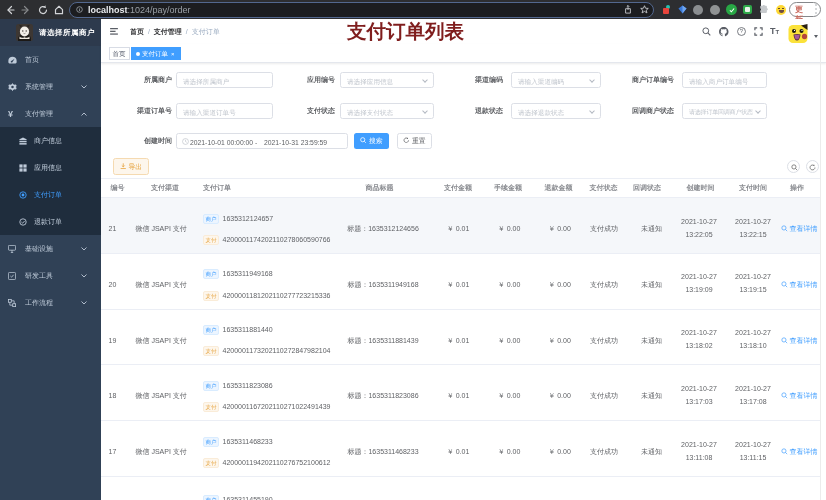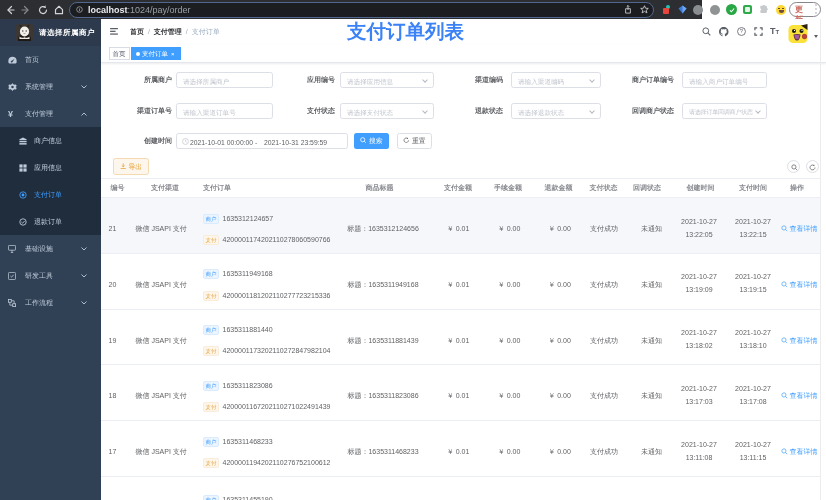--- a/index.html
+++ b/index.html
@@ -5,21 +5,21 @@
 *{margin:0;padding:0;box-sizing:border-box}
 html,body{width:826px;height:500px;overflow:hidden}
 body{position:relative;background:#fff;font-family:"Liberation Sans",sans-serif;-webkit-font-smoothing:antialiased}
 .abs{position:absolute}
 .cx{transform:translateX(-50%)}
 svg{display:block}
 </style>
 </head>
 <body>
 
-<div class="abs" id="toolbar" style="left:0;top:0;width:702px;height:19px;background:#2d2e31;">
+<div class="abs" id="toolbar" style="left:0;top:0;width:761px;height:19px;background:#2d2e31;">
 
   <svg class="abs" style="left:5px;top:4.5px" width="10" height="10" viewBox="0 0 10 10">
       <path d="M6.5 1.5 L3 5 L6.5 8.5" stroke="#d2d4d7" stroke-width="1.2" fill="none" stroke-linecap="round" stroke-linejoin="round"></path>
       <path d="M3.2 5 H9" stroke="#d2d4d7" stroke-width="1.2" stroke-linecap="round"></path>
     </svg>
 
   <svg class="abs" style="left:21px;top:4.5px" width="10" height="10" viewBox="0 0 10 10">
       <path d="M3.5 1.5 L7 5 L3.5 8.5" stroke="#87898c" stroke-width="1.2" fill="none" stroke-linecap="round" stroke-linejoin="round"></path>
       <path d="M1 5 H6.8" stroke="#87898c" stroke-width="1.2" stroke-linecap="round"></path>
     </svg>
@@ -265,21 +265,21 @@
   <div class="abs" style="left:712.5px;top:16px;width:0;height:0;border-left:2.5px solid transparent;border-right:2.5px solid transparent;border-top:3.5px solid #5a5e66"></div>
 </div>
 
 <div class="abs" id="tags" style="left:101px;top:44px;width:725px;height:18.5px;background:#fff;border-bottom:1px solid #e4e7ed;box-shadow:0 1px 2px rgba(0,0,0,.08)">
   <div class="abs" style="left:7.5px;top:3px;height:12.5px;padding:0 3px;border:1px solid #d8dce5;background:#fff;color:#495060;font-size:6.5px;line-height:11px">首页</div>
   <div class="abs" style="left:30px;top:3px;height:12.5px;padding:0 5.5px 0 4px;border:1px solid #409eff;background:#409eff;color:#fff;font-size:6.5px;line-height:11px">
     <span style="display:inline-block;width:4px;height:4px;border-radius:50%;background:#fff;margin-right:2px;vertical-align:0.5px"></span>支付订单<span style="margin-left:3px;font-size:6px">×</span>
   </div>
 </div>
 
-<div class="abs" style="left:347px;top:21px;font-size:19.5px;line-height:20px;color:#3b82f6;font-weight:bold;white-space:nowrap">支付订单列表</div>
+<div class="abs" style="left:347px;top:21px;font-size:19.5px;line-height:20px;color:#7f1d1d;font-weight:bold;white-space:nowrap">支付订单列表</div>
 
 <div id="form">
 
   <div class="abs flabel" style="left:0;width:172px;top:75px">所属商户</div>
   <div class="abs finput" style="left:176px;top:72px;width:97px">
       <span class="ph">请选择所属商户</span>
     </div>
   <div class="abs flabel" style="left:0;width:335px;top:75px">应用编号</div>
   <div class="abs finput" style="left:340px;top:72px;width:94px">
       <span class="ph">请选择应用信息</span>

